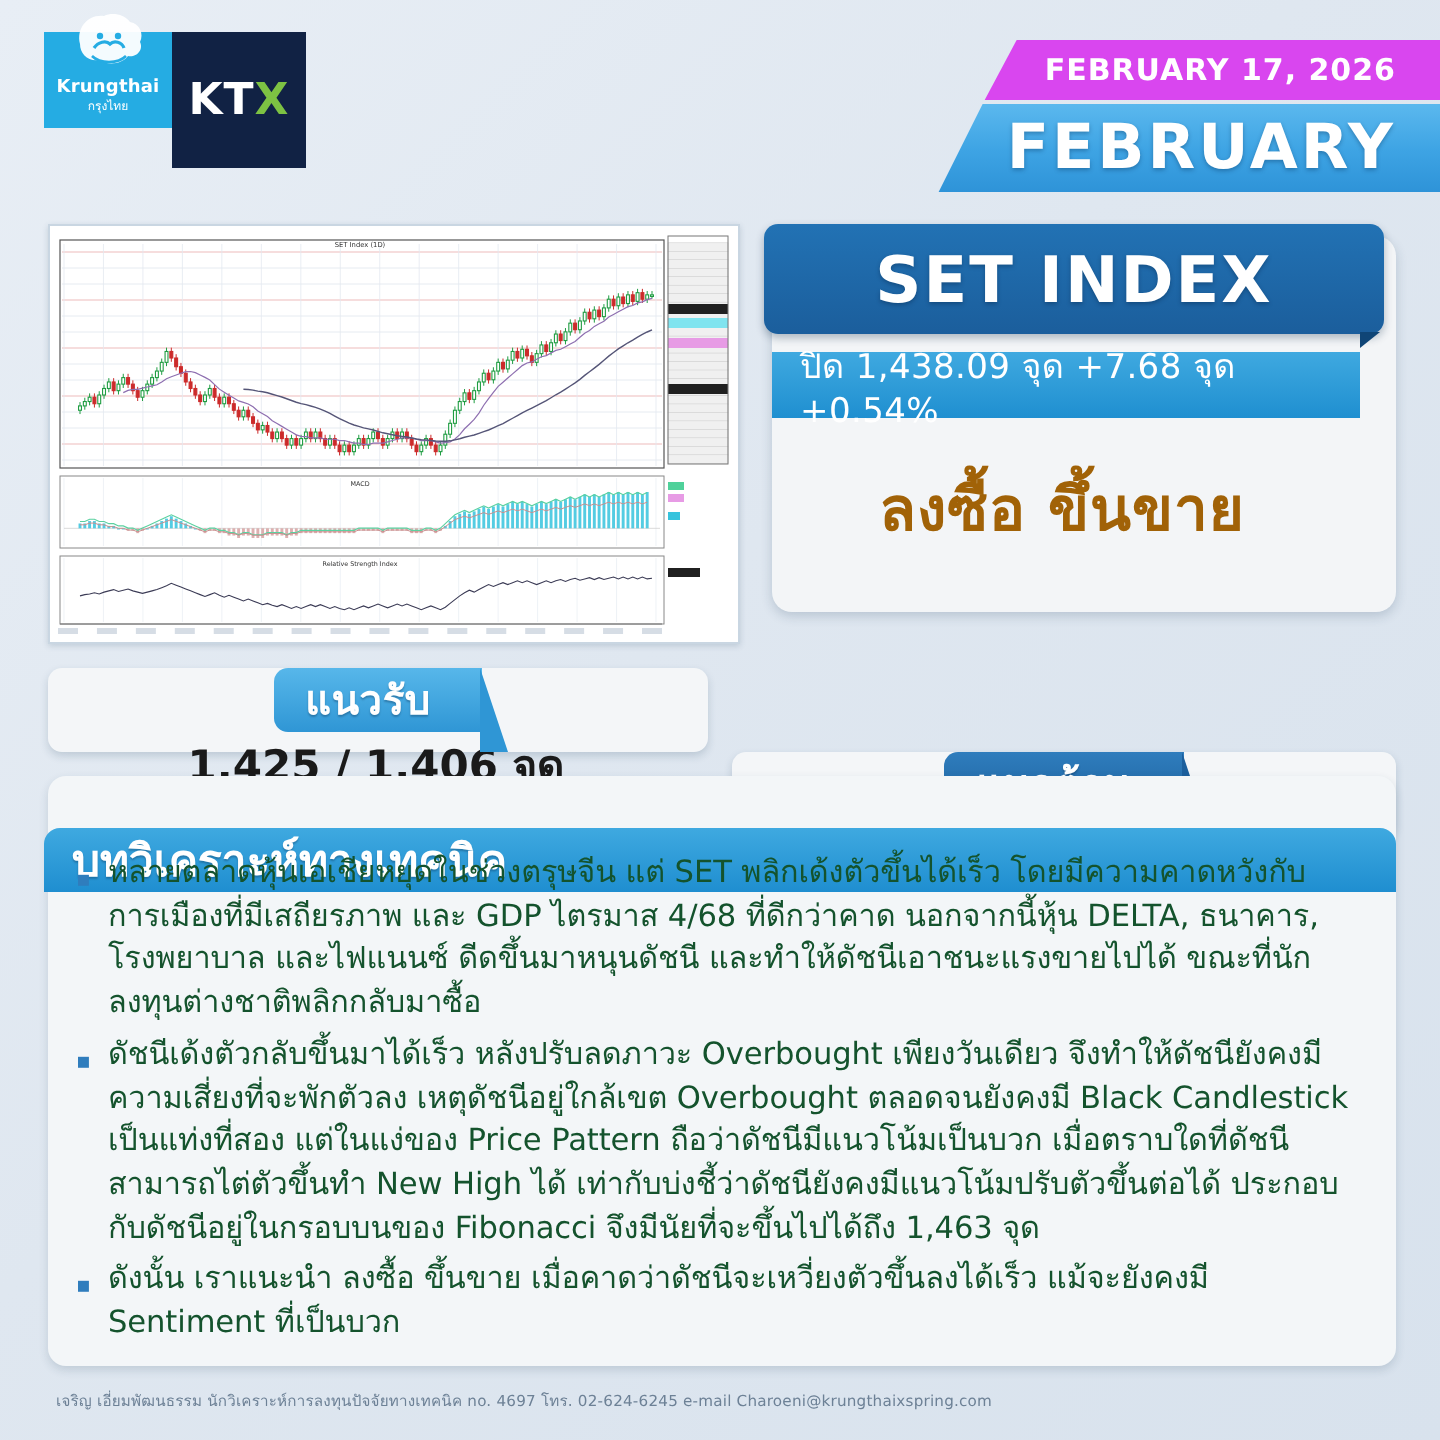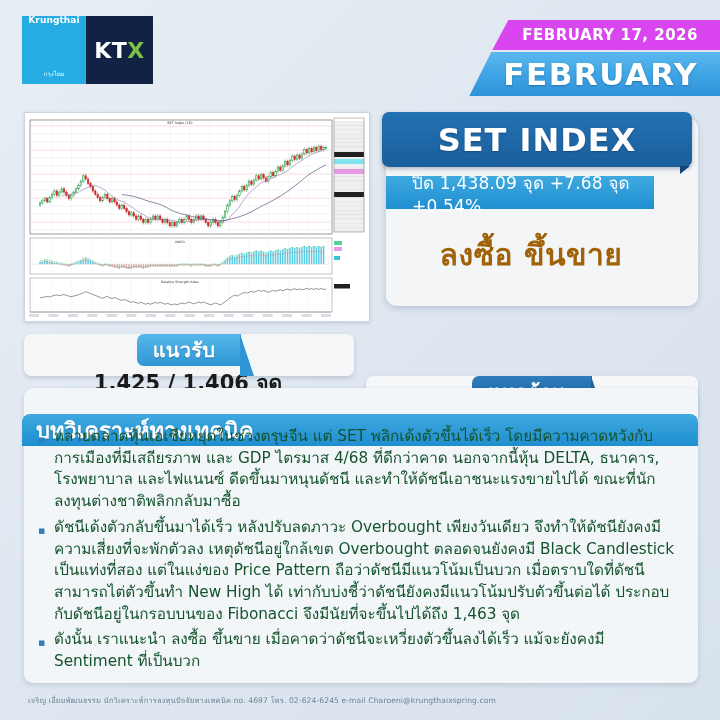--- a/index.html
+++ b/index.html
@@ -11,23 +11,23 @@
   body {
     background: linear-gradient(135deg,#e8eef5 0%,#dfe7f0 45%,#d8e2ed 100%);
     position: relative;
   }
 
   
   #header { position: absolute; top: 0; left: 0; width: 720px; height: 104px; }
 
   .logo-wrap { position: absolute; left: 22px; top: 16px; display: flex; }
   .logo-kt {
-    width: 64px; height: 68px; background: #25ace3;
+    width: 64px; height: 48px; background: #25ace3;
     display: flex; flex-direction: column; align-items: center; justify-content: flex-end;
-    padding-bottom: 6px; position: relative; gap: 44px;
+    padding-bottom: 6px; position: relative;
   }
   .logo-kt .emblem {
     width: 40px; height: 34px; margin-bottom: 2px;
     position: relative;
   }
   .logo-kt .emblem svg { display:block; }
   .logo-kt .name { color:#fff; font-size: 9px; font-weight: bold; line-height: 1; letter-spacing: .1px;}
   .logo-kt .name2 { color:#fff; font-size: 6px; line-height: 1.5; }
   .logo-ktx {
     width: 67px; height: 68px; background: #112244;
@@ -80,24 +80,24 @@
     color: #fff; font-size: 32px; font-weight: bold; letter-spacing: 1px;
     display:flex; align-items:center; justify-content:center;
     box-shadow: 0 2px 4px rgba(10,40,70,.3);
     text-shadow: 0 1px 2px rgba(0,30,60,.35);
   }
   .set-header::after {
     content:""; position:absolute; right:2px; bottom:-7px;
     border-left: 10px solid #0f4576; border-bottom: 8px solid transparent;
   }
   .set-quote {
-    position:absolute; left: 0px; top: 58px; width: 268px; height: 33px;
+    position:absolute; left: 0px; top: 58px; width: 294px; height: 33px;
     background: linear-gradient(180deg,#3fa9e0 0%,#1f8fd0 100%);
     color:#fff; font-size: 17px;
-    display:flex; align-items:center; padding-left: 26px;
+    display:flex; align-items:center; padding-left: 14px;
     letter-spacing: .2px;
   }
   .set-signal {
     position:absolute; left: 0; top: 100px; width: 290px; height: 72px;
     display:flex; align-items:center; justify-content:center;
     color:#a16207; font-size: 30px; font-weight: bold;
     letter-spacing: .5px;
     text-align: right;
   }
 

